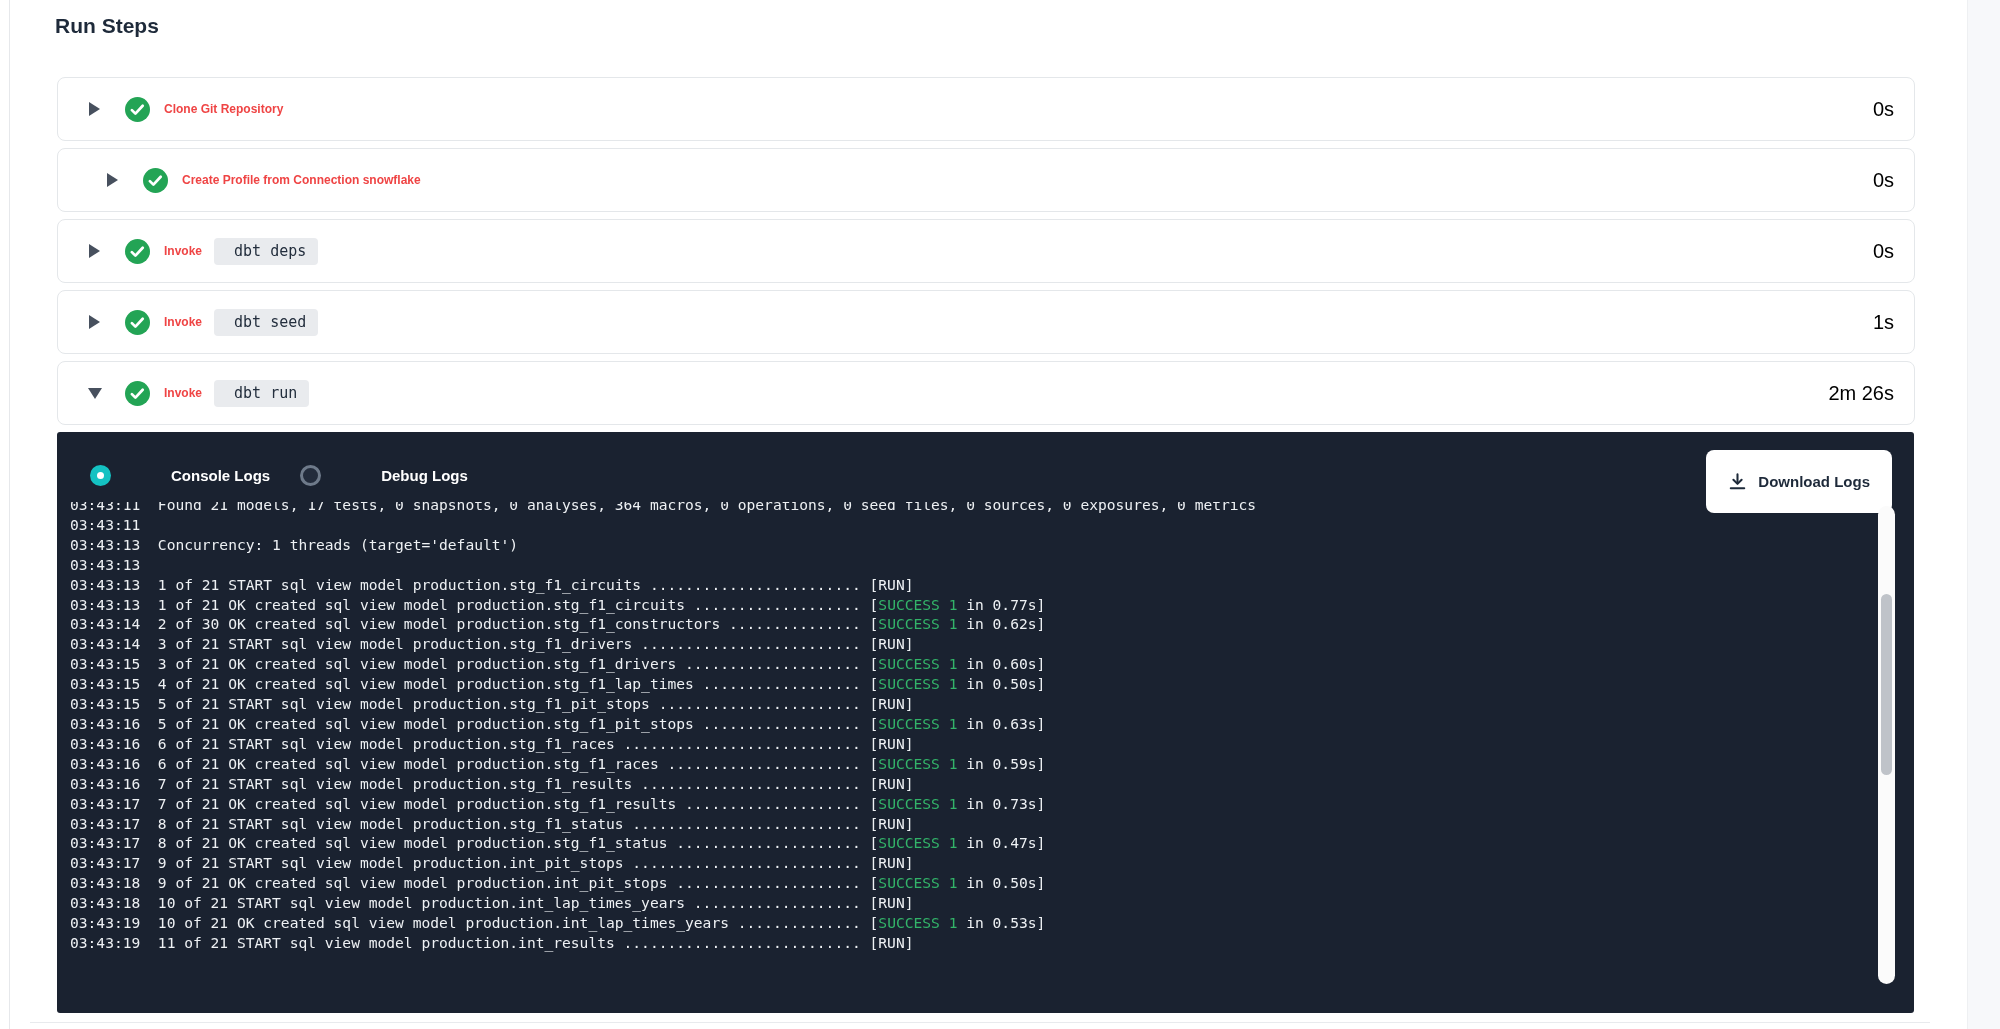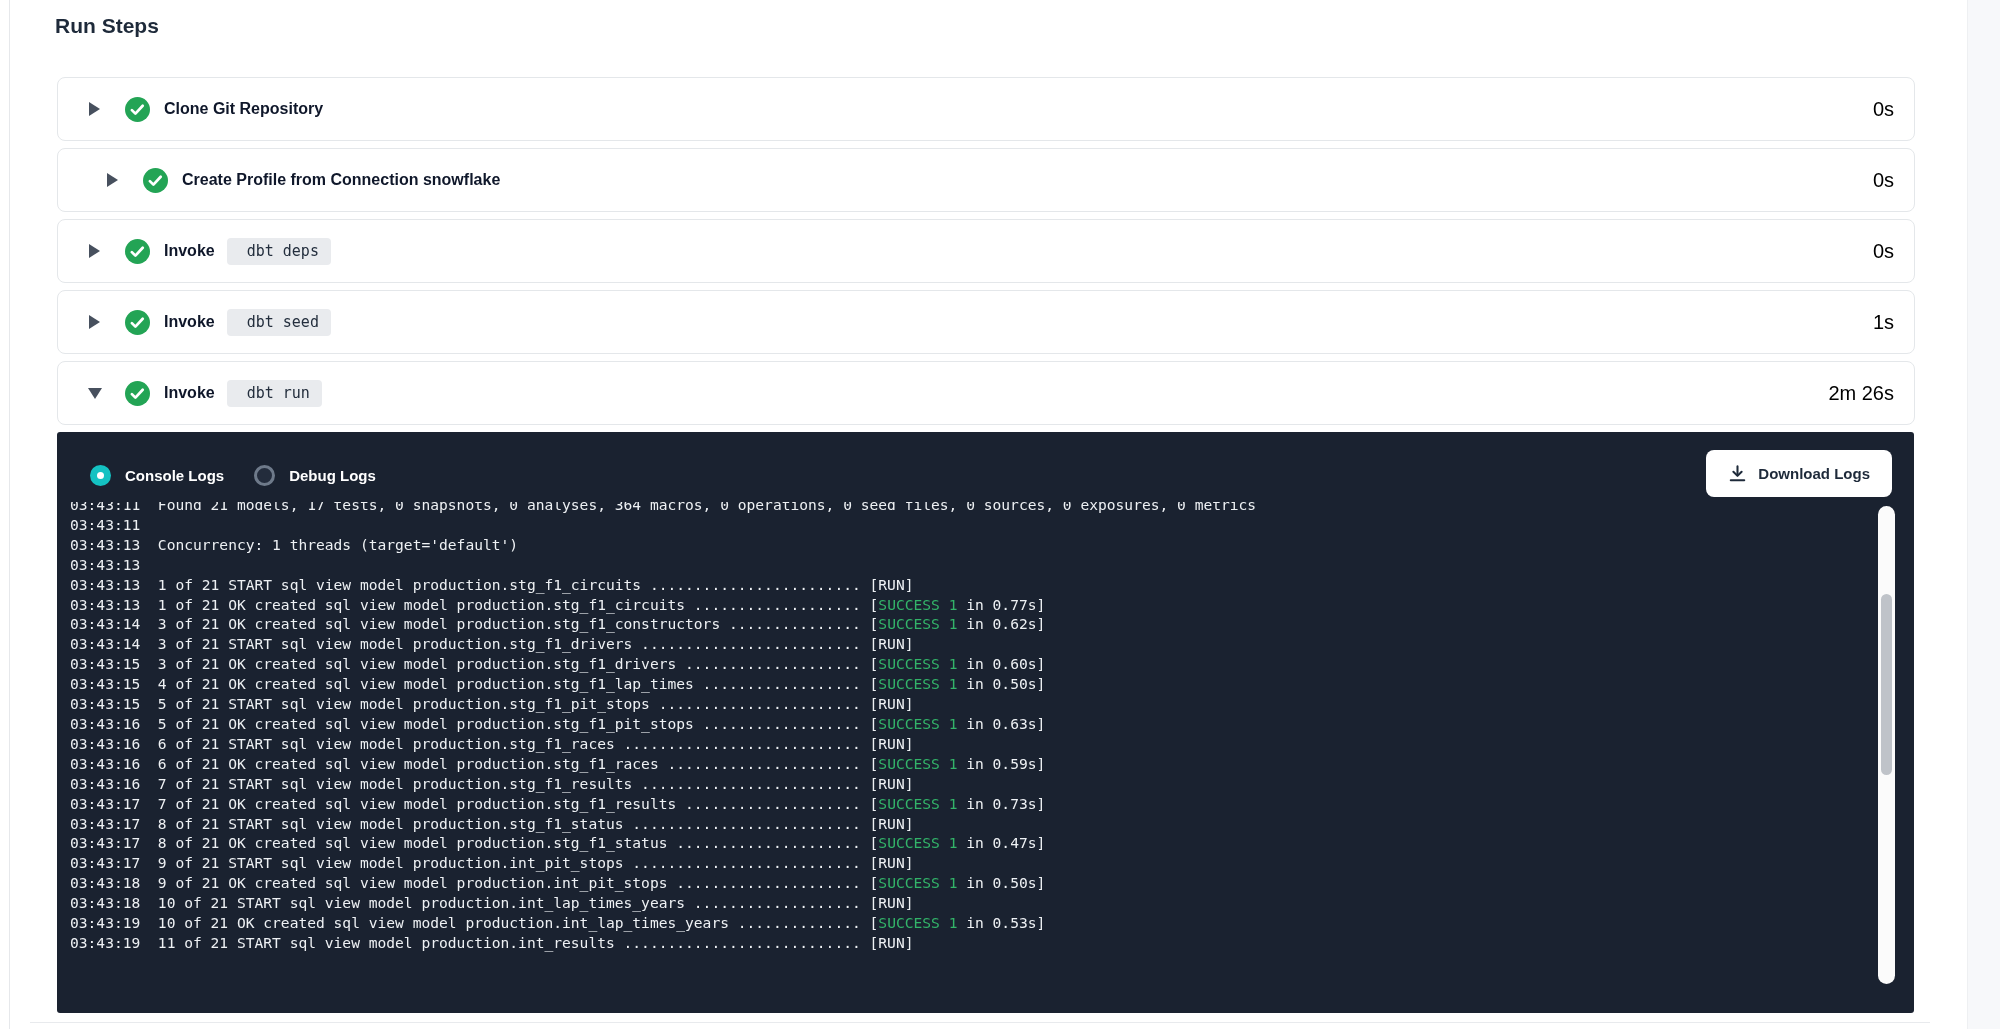--- a/index.html
+++ b/index.html
@@ -14,45 +14,45 @@
 
   .card{
     position:absolute;left:57px;width:1858px;height:64px;background:#fff;
     border:1px solid #e4e7ea;border-radius:8px;display:flex;align-items:center;
     padding:0 20px 0 30px;box-sizing:border-box;
   }
   .caret-box{width:13px;display:flex;justify-content:center;margin-right:24px;cursor:pointer;}
   .caret-right{width:0;height:0;border-top:7px solid transparent;border-bottom:7px solid transparent;border-left:11px solid #47505e;}
   .caret-down{width:0;height:0;border-left:7px solid transparent;border-right:7px solid transparent;border-top:11px solid #47505e;}
   .check{width:25px;height:25px;margin-right:14px;flex:0 0 auto;display:flex;}
-  .step-label{font-size:16px;font-weight:700;color:#0f172a;}
+  .step-label{font-size:12px;font-weight:700;color:#ef4444;}
   .cmd-badge{
     margin-left:12px;font-family:"DejaVu Sans Mono", monospace;font-size:15px;
     color:#232e3d;background:#e9ebee;padding:4px 12px 5px 20px;border-radius:4px;
   }
   .duration{margin-left:auto;color:#000000;font-size:20px;}
 
   .console{
     position:absolute;left:57px;top:432px;width:1857px;height:581px;
     background:#1a2230;border-radius:3px;box-sizing:border-box;
   }
   .console-header{position:absolute;left:33px;top:30px;height:26px;display:flex;align-items:center;}
-  .radio-item{display:flex;align-items:center;cursor:pointer;}
+  .radio-item{display:flex;align-items:center;cursor:pointer;gap:46px;}
   .radio-item + .radio-item{margin-left:30px;}
   .radio{width:21px;height:21px;border-radius:50%;box-sizing:border-box;position:relative;flex:0 0 auto;}
   .radio.selected{background:#14c2c2;}
   .radio.selected::after{
     content:"";position:absolute;left:50%;top:50%;width:7px;height:7px;margin:-3.5px 0 0 -3.5px;
     border-radius:50%;background:#ffffff;
   }
   .radio.unselected{border:3px solid #6e7a8a;background:#232c3c;}
   .radio-label{color:#ffffff;font-weight:700;font-size:15px;margin-left:14px;}
 
   .download-btn{
-    position:absolute;right:22px;top:18px;height:47px;background:#ffffff;border:none;
+    position:absolute;right:22px;top:18px;height:63px;background:#ffffff;border:none;
     border-radius:8px;display:flex;align-items:center;gap:11px;padding:0 22px;
     font-family:"Liberation Sans", sans-serif;font-size:15px;font-weight:600;color:#1e2a3a;cursor:pointer;
   }
 
   .log-viewport{
     position:absolute;left:13px;top:70px;width:1740px;height:498px;overflow:hidden;
   }
   .log-line{
     font-family:"DejaVu Sans Mono", monospace;font-size:14.6px;line-height:19.9px;
     color:#eef1f4;white-space:pre;
@@ -172,21 +172,21 @@
     <span>Download Logs</span>
   </button>
 
   <div class="log-viewport">
       <div class="log-line"><span>03:43:11  Found 21 models, 17 tests, 0 snapshots, 0 analyses, 364 macros, 0 operations, 0 seed files, 0 sources, 0 exposures, 0 metrics</span></div>
       <div class="log-line"><span>03:43:11</span></div>
       <div class="log-line"><span>03:43:13  Concurrency: 1 threads (target='default')</span></div>
       <div class="log-line"><span>03:43:13</span></div>
       <div class="log-line"><span>03:43:13  1 of 21 START sql view model production.stg_f1_circuits ........................ [RUN]</span></div>
       <div class="log-line"><span>03:43:13  1 of 21 OK created sql view model production.stg_f1_circuits ................... [</span><span class="green">SUCCESS 1</span><span> in 0.77s]</span></div>
-      <div class="log-line"><span>03:43:14  3 of 21 OK created sql view model production.stg_f1_constructors ............... [</span><span class="green">SUCCESS 1</span><span> in 0.62s]</span></div>
+      <div class="log-line"><span>03:43:14  2 of 30 OK created sql view model production.stg_f1_constructors ............... [</span><span class="green">SUCCESS 1</span><span> in 0.62s]</span></div>
       <div class="log-line"><span>03:43:14  3 of 21 START sql view model production.stg_f1_drivers ......................... [RUN]</span></div>
       <div class="log-line"><span>03:43:15  3 of 21 OK created sql view model production.stg_f1_drivers .................... [</span><span class="green">SUCCESS 1</span><span> in 0.60s]</span></div>
       <div class="log-line"><span>03:43:15  4 of 21 OK created sql view model production.stg_f1_lap_times .................. [</span><span class="green">SUCCESS 1</span><span> in 0.50s]</span></div>
       <div class="log-line"><span>03:43:15  5 of 21 START sql view model production.stg_f1_pit_stops ....................... [RUN]</span></div>
       <div class="log-line"><span>03:43:16  5 of 21 OK created sql view model production.stg_f1_pit_stops .................. [</span><span class="green">SUCCESS 1</span><span> in 0.63s]</span></div>
       <div class="log-line"><span>03:43:16  6 of 21 START sql view model production.stg_f1_races ........................... [RUN]</span></div>
       <div class="log-line"><span>03:43:16  6 of 21 OK created sql view model production.stg_f1_races ...................... [</span><span class="green">SUCCESS 1</span><span> in 0.59s]</span></div>
       <div class="log-line"><span>03:43:16  7 of 21 START sql view model production.stg_f1_results ......................... [RUN]</span></div>
       <div class="log-line"><span>03:43:17  7 of 21 OK created sql view model production.stg_f1_results .................... [</span><span class="green">SUCCESS 1</span><span> in 0.73s]</span></div>
       <div class="log-line"><span>03:43:17  8 of 21 START sql view model production.stg_f1_status .......................... [RUN]</span></div>

